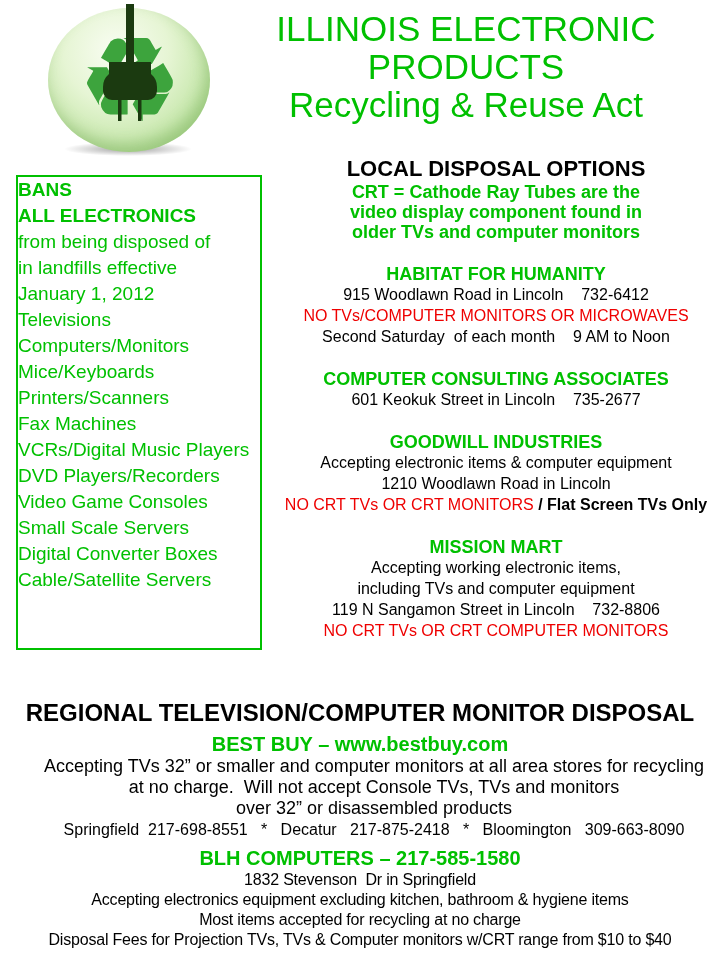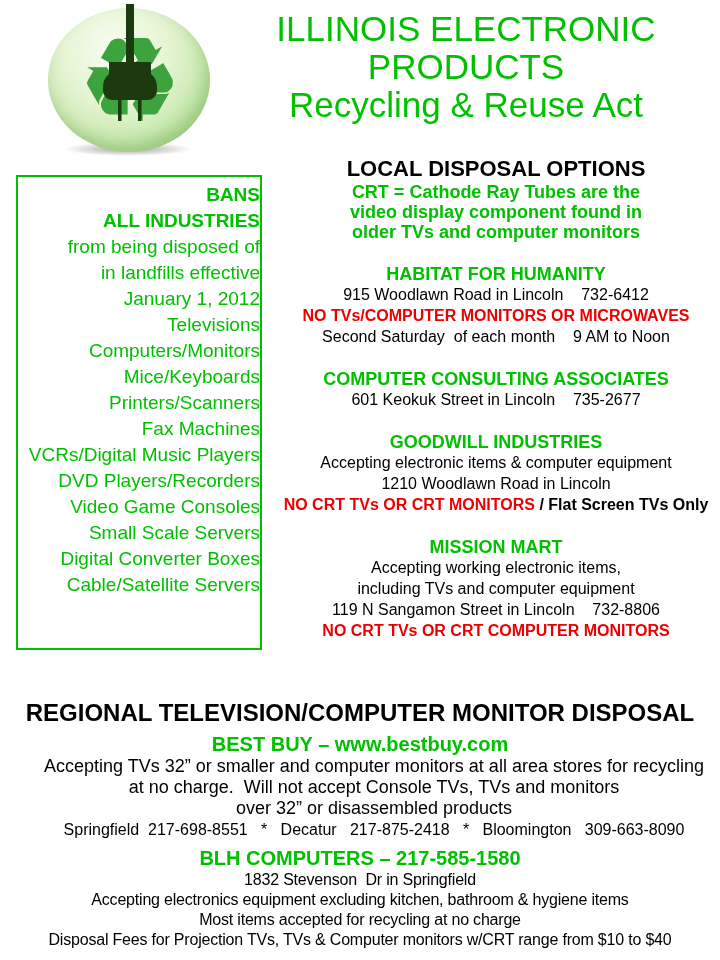--- a/index.html
+++ b/index.html
@@ -24,33 +24,33 @@
     font-family:"DejaVu Sans", sans-serif; font-size:118px; line-height:140px;
     color:#3da43d;
   }
   .plug-svg { position:absolute; left:0; top:0; }
   
   .title { position:absolute; left:218px; top:10px; width:496px; text-align:center; }
   .title-line { font-size:35px; line-height:38px; color:var(--green); }
   
   .bans-box {
     position:absolute; left:16px; top:175px; width:246px; height:475px;
-    border:2px solid var(--green); text-align:right; padding-top:5px;
+    border:2px solid var(--green); text-align:left; 
   }
   .box-line { font-size:19px; line-height:26px; color:var(--green); }
   .box-line.bold { font-weight:bold; }
   
   .right-col { position:absolute; left:276px; top:156px; width:440px; text-align:center; }
   .ld-heading { font-size:22px; line-height:26px; font-weight:bold; color:#000; }
   .crt-line { font-size:18px; line-height:20px; font-weight:bold; color:var(--green); }
   .section { margin-top:22px;text-align:center; }
   .sec-title { font-size:18px; line-height:20px; font-weight:bold; color:var(--green); }
   .line { font-size:16px; line-height:21px; color:#000; }
   .s-body { color:#000; }
-  .s-red { color:var(--red); font-weight:bold;margin-top:36px; }
+  .s-red { color:var(--red); font-weight:normal;margin-top:36px; }
   .s-bb { color:#000; font-weight:bold; }
   .s-sm { font-size:16px; }
   
   .regional { position:absolute; left:0; top:700px; width:720px; text-align:center; }
   .reg-heading { font-size:24px; line-height:26px; font-weight:bold; color:#000; }
   .regional .section { margin-top:6px; }
   .regional .sec-title { font-size:20px; line-height:24px; }
   .sec-bestbuy .line { font-size:18px; line-height:21px;padding-left:28px; }
   .sec-blh { margin-top:14px; }
   .sec-blh .line { font-size:16px; line-height:20px; letter-spacing:-0.2px; }
@@ -73,21 +73,21 @@
   </div>
 
   <div class="title">
     <div class="title-line">ILLINOIS ELECTRONIC</div>
     <div class="title-line">PRODUCTS</div>
     <div class="title-line">Recycling &amp; Reuse Act</div>
   </div>
 
   <div class="bans-box" id="bansBox">
       <div class="box-line bold">BANS</div>
-      <div class="box-line bold">ALL INDUSTRIES</div>
+      <div class="box-line bold">ALL ELECTRONICS</div>
       <div class="box-line">from being disposed of</div>
       <div class="box-line">in landfills effective</div>
       <div class="box-line">January 1, 2012</div>
       <div class="box-line">Televisions</div>
       <div class="box-line">Computers/Monitors</div>
       <div class="box-line">Mice/Keyboards</div>
       <div class="box-line">Printers/Scanners</div>
       <div class="box-line">Fax Machines</div>
       <div class="box-line">VCRs/Digital Music Players</div>
       <div class="box-line">DVD Players/Recorders</div>

